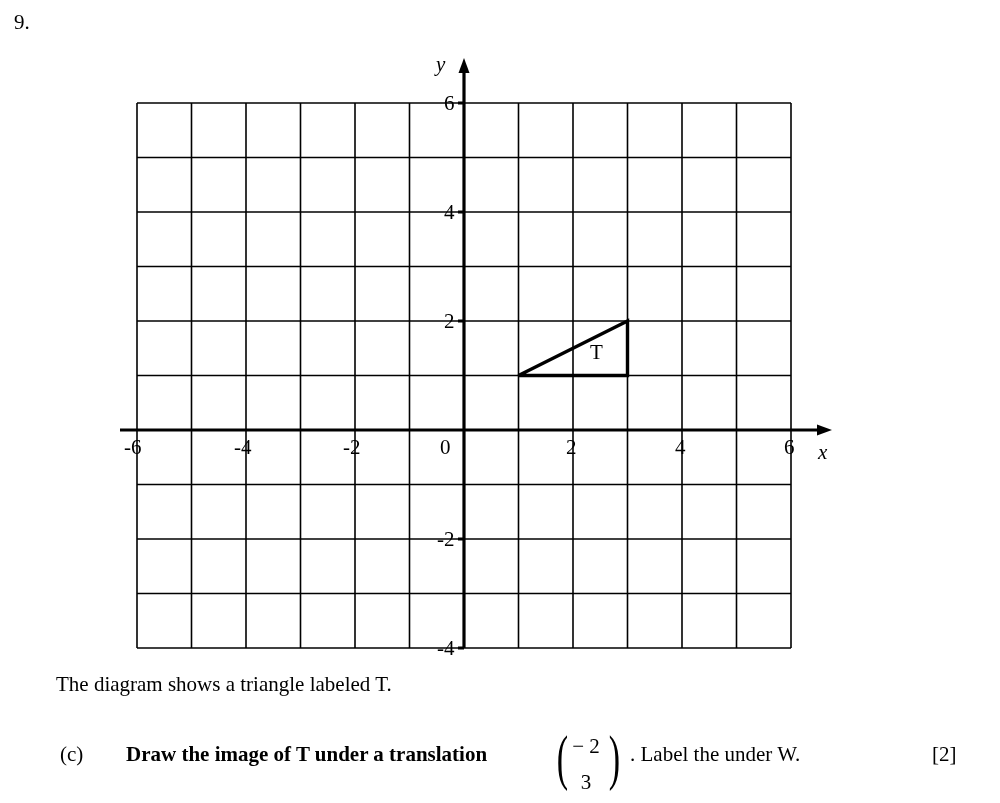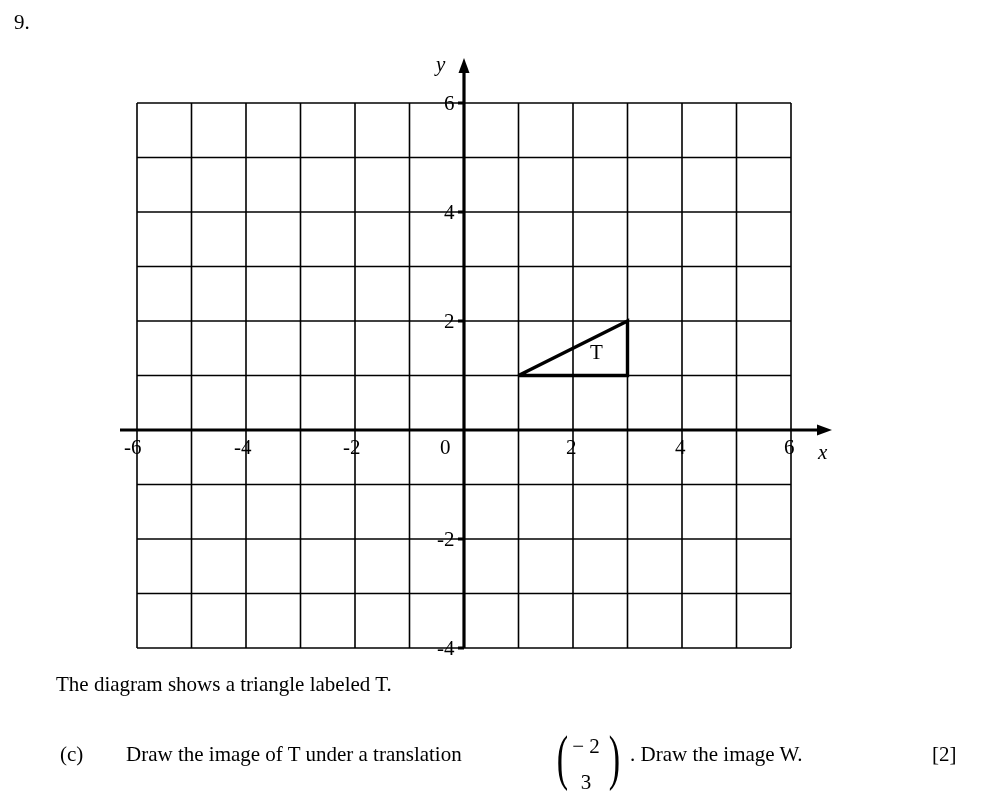--- a/index.html
+++ b/index.html
@@ -51,20 +51,21 @@
   .part-label {
     position: absolute;
     left: 0px;
     top: 14px;
   }
   .part-text {
     position: absolute;
     left: 66px;
     top: 14px;
     white-space: nowrap;
+    font-weight: bold;
   }
   .vector {
     position: absolute;
     left: 494px;
     top: 0px;
     width: 70px;
     height: 78px;
   }
   .vector .paren {
     position: absolute;
@@ -184,15 +185,15 @@
 
 <div class="part-row">
   <span class="part-label">(c)</span>
   <span class="part-text">Draw the image of T under a translation</span>
   <span class="vector">
     <span class="paren paren-left">(</span>
     <span class="paren paren-right">)</span>
     <span class="vec-top">− 2</span>
     <span class="vec-bottom">3</span>
   </span>
-  <span class="after-vector">.  Draw the image W.</span>
+  <span class="after-vector">.  Label the under W.</span>
   <span class="marks">[2]</span>
 </div>
 
 </body></html>

